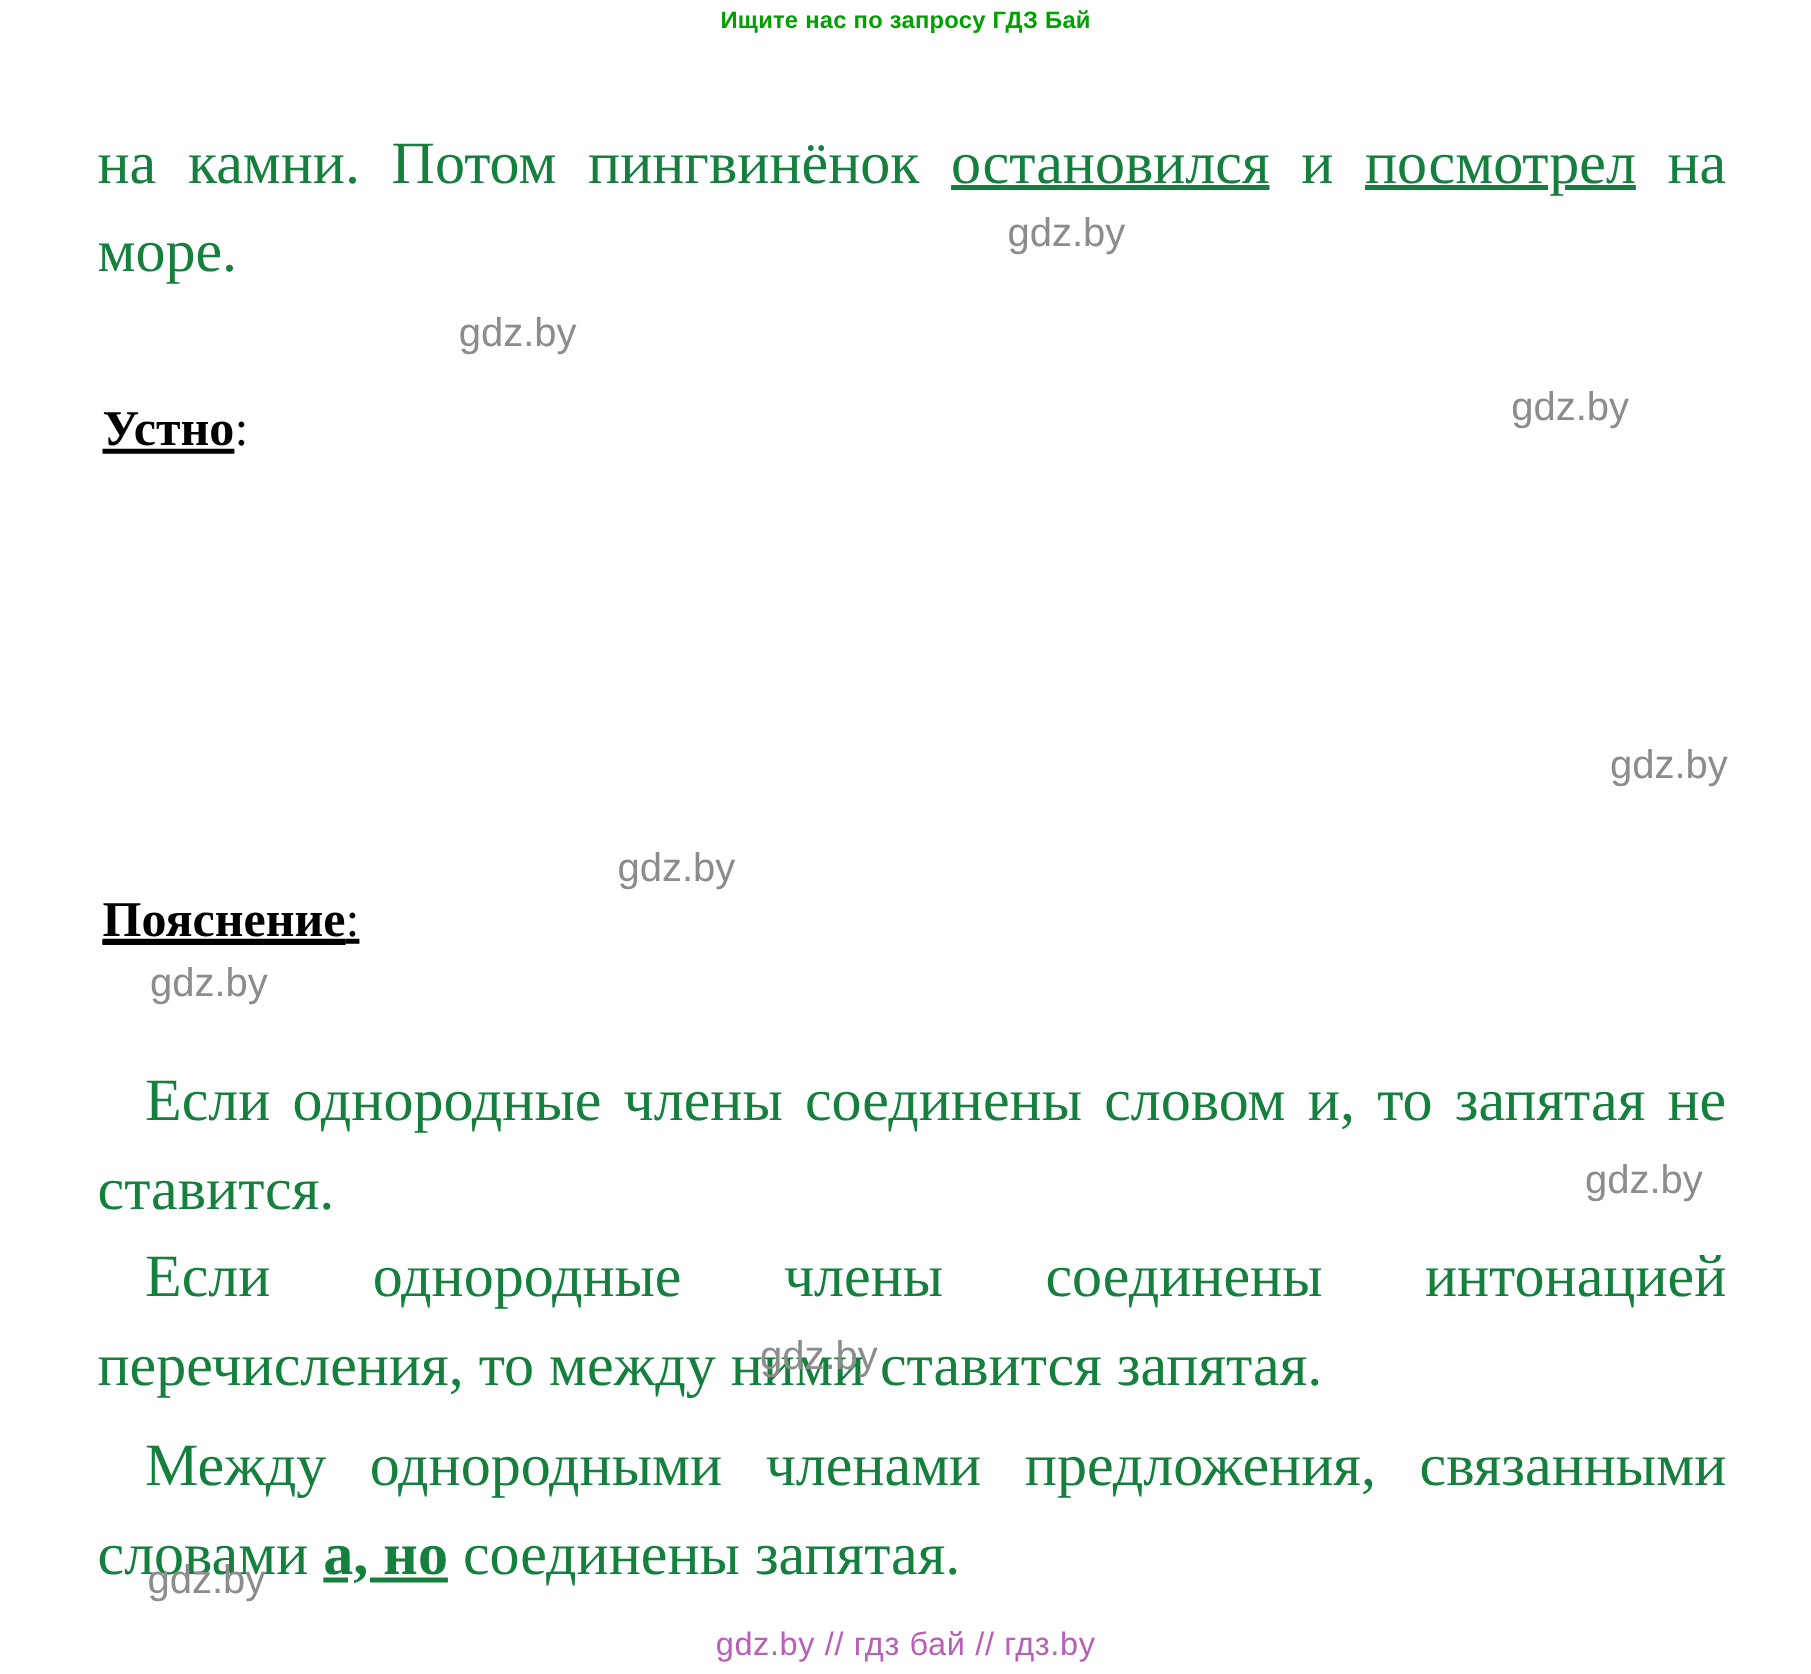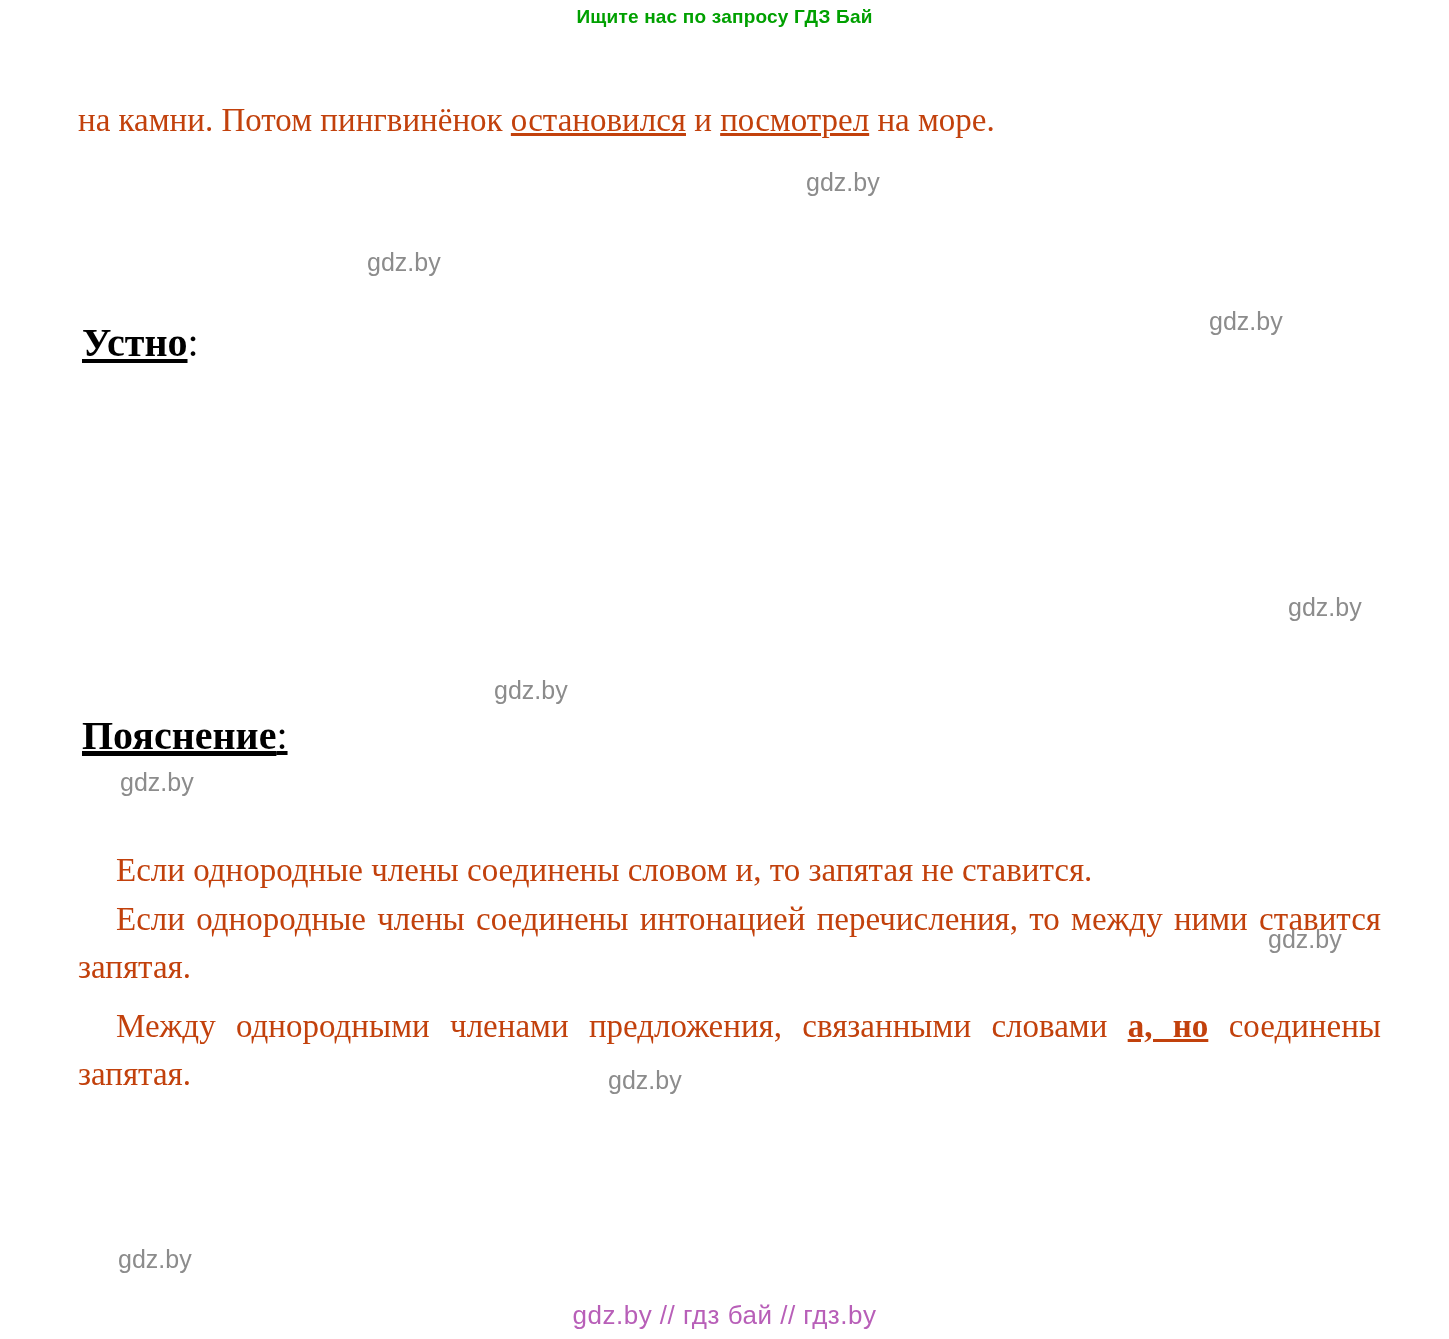--- a/index.html
+++ b/index.html
@@ -22,23 +22,23 @@
     width: 100%;
     text-align: center;
     font-family: "Liberation Sans", sans-serif;
     font-weight: bold;
     font-size: 19px;
     color: #00a000;
     letter-spacing: 0.2px;
   }
   p.body-text {
     margin: 0;
-    font-size: 33px;
+    font-size: 48px;
     line-height: 1.47;
-    color: #c2410c;
+    color: #15803d;
     text-align: justify;
     text-justify: inter-word;
   }
   .indent {
     display: inline-block;
     width: 38px;
   }
   u.solid {
     text-decoration: underline;
     text-underline-offset: 2px;
@@ -59,21 +59,21 @@
     text-decoration: none;
   }
   .bold-inline {
     font-weight: bold;
     text-decoration: underline;
   }
   
   .wm {
     position: absolute;
     font-family: "Liberation Sans", sans-serif;
-    font-size: 25px;
+    font-size: 32px;
     color: #8c8c8c;
     white-space: nowrap;
     pointer-events: none;
   }
   .footer {
     position: absolute;
     bottom: 8px;
     left: 0;
     width: 100%;
     text-align: center;

